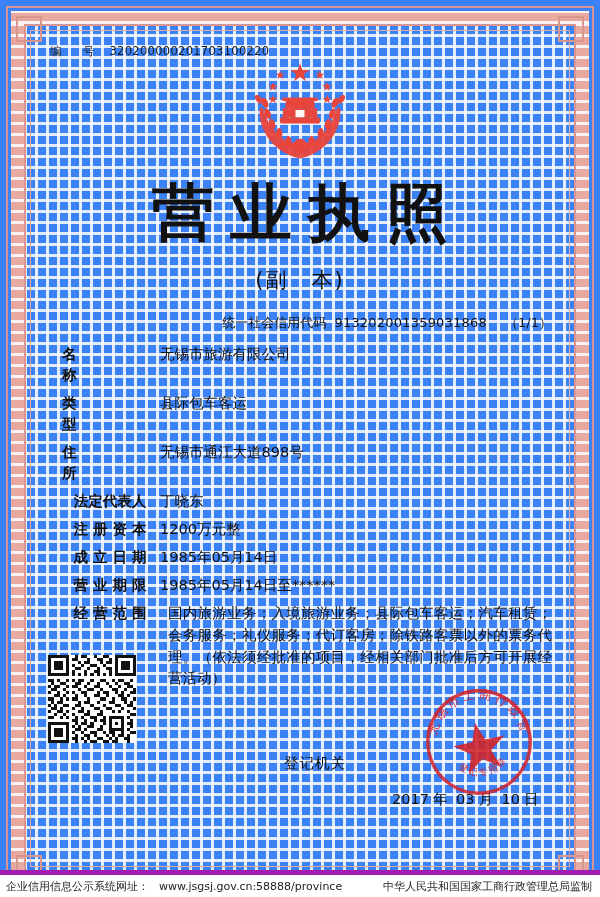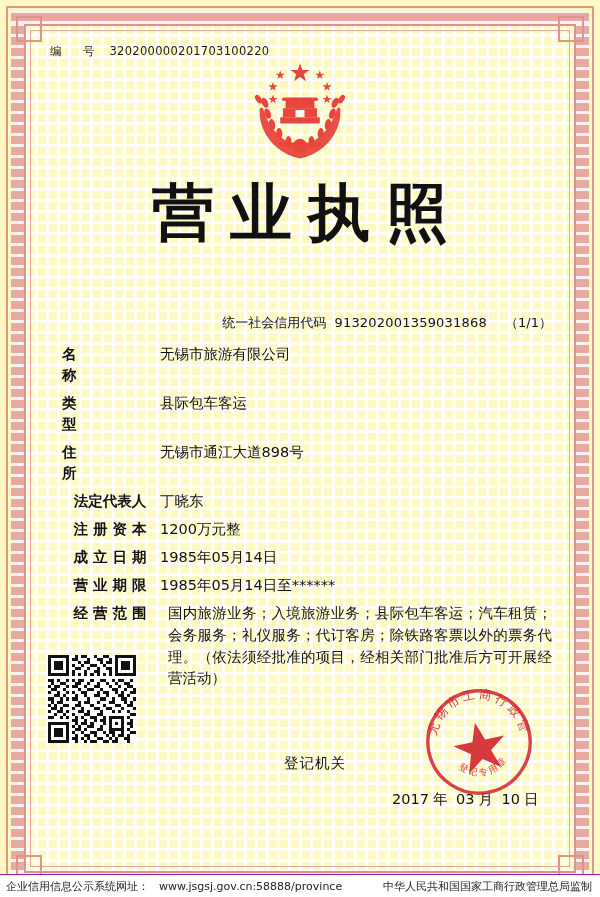--- a/index.html
+++ b/index.html
@@ -7,21 +7,21 @@
     padding: 0;
     background: #ffffff;
   }
   body {
     font-family: "DejaVu Sans", "Liberation Sans", sans-serif;
   }
   .page {
     position: relative;
     width: 600px;
     height: 897px;
-    background: #fef9c3;
+    background: #3b82f6;
     overflow: hidden;
   }
 
   
   .border-outer {
     position: absolute;
     left: 6px; top: 6px; right: 6px; bottom: 6px;
     border: 2px solid #d8968f;
     box-sizing: border-box;
   }
@@ -221,21 +221,21 @@
     height: 118px;
     transform: rotate(-12deg);
   }
 
   
   .footer {
     position: absolute;
     left: 0; right: 0; bottom: 0;
     height: 22px;
     background: #ffffff;
-    border-top: 1px solid #a21caf;
+    border-top: 5px solid #a21caf;
     font-size: 11px;
     color: #222;
     display: flex;
     align-items: center;
   }
   .footer .left {
     position: absolute;
     left: 6px;
     white-space: nowrap;
   }
@@ -311,20 +311,21 @@
             <polygon points="80,55 81.3,58.6 85.1,58.6 82,60.9 83.1,64.6 80,62.3 76.9,64.6 78,60.9 74.9,58.6 78.7,58.6" opacity="0"></polygon>
             <polygon points="38,16 39.3,19.6 43.1,19.6 40,21.9 41.1,25.6 38,23.3 34.9,25.6 36,21.9 32.9,19.6 36.7,19.6"></polygon>
             <polygon points="30,29 31.3,32.6 35.1,32.6 32,34.9 33.1,38.6 30,36.3 26.9,38.6 28,34.9 24.9,32.6 28.7,32.6"></polygon>
             <polygon points="30,43 31.3,46.6 35.1,46.6 32,48.9 33.1,52.6 30,50.3 26.9,52.6 28,48.9 24.9,46.6 28.7,46.6"></polygon>
           </g>
         </svg>
       </div>
     </div>
 
     <div class="title">营业执照</div>
+    <div class="subtitle">(副　本)</div>
 
     <div class="creditline">
       <span>统一社会信用代码</span>
       <span class="code">913202001359031868</span>
       <span class="seq">（1/1）</span>
     </div>
 
     <div class="fields">
       <div class="field">
         <div class="label sp5">名　　称</div>

